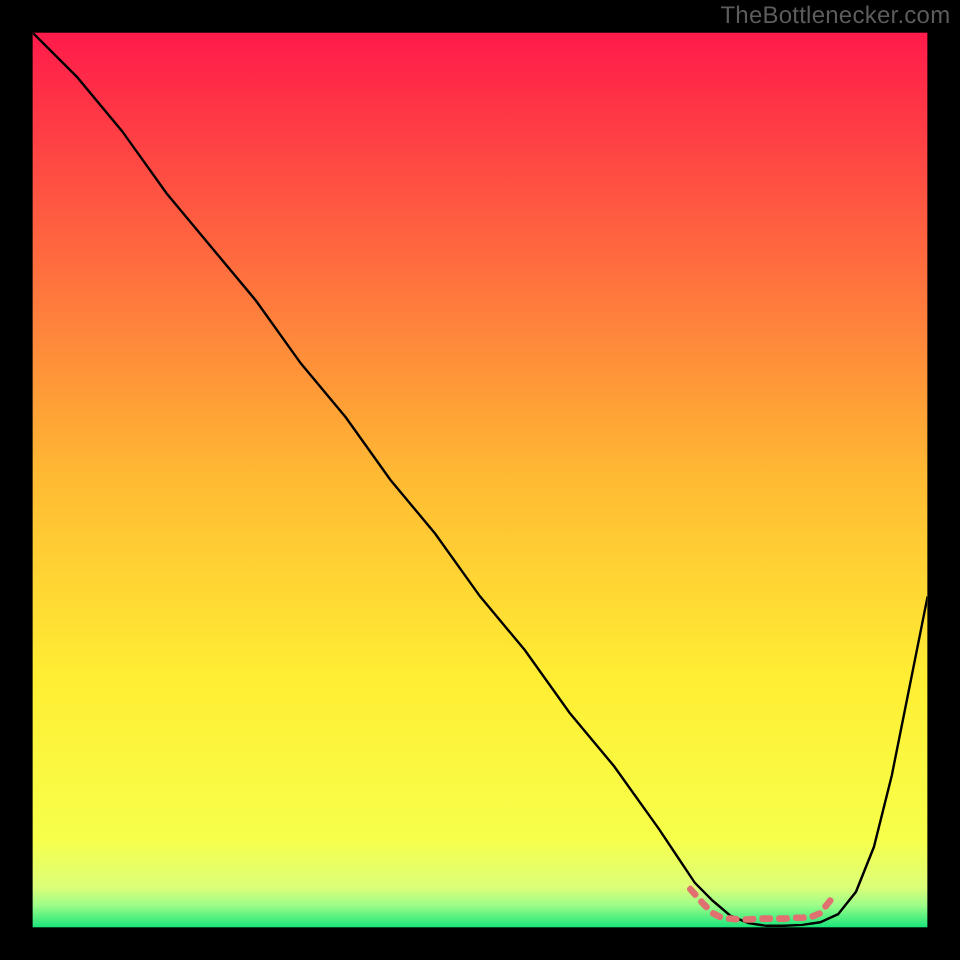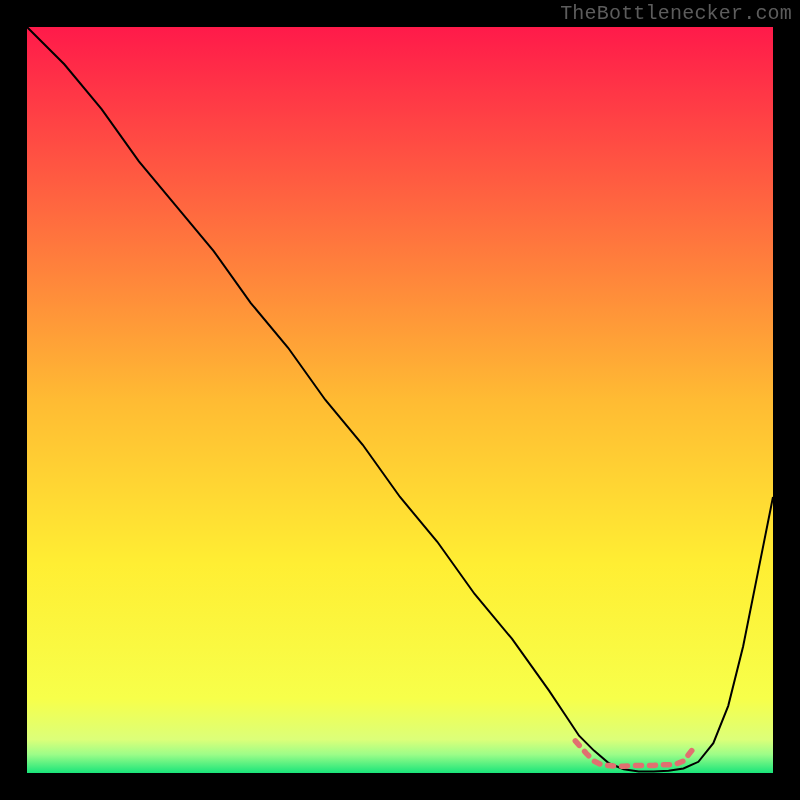--- a/index.html
+++ b/index.html
@@ -8,21 +8,21 @@
     width: 800px;
     height: 800px;
     background: #000;
     position: relative;
   }
   .watermark {
     position: absolute;
     top: 2px;
     right: 8px;
     color: #5c5c5c;
-    font-family: Liberation Mono, monospace;
+    font-family: Liberation Sans, sans-serif;
     font-size: 20px;
     font-weight: 500;
     letter-spacing: 0.2px;
     z-index: 10;
   }
   .plot {
     position: absolute;
     left: 27px;
     top: 27px;
     width: 746px;

